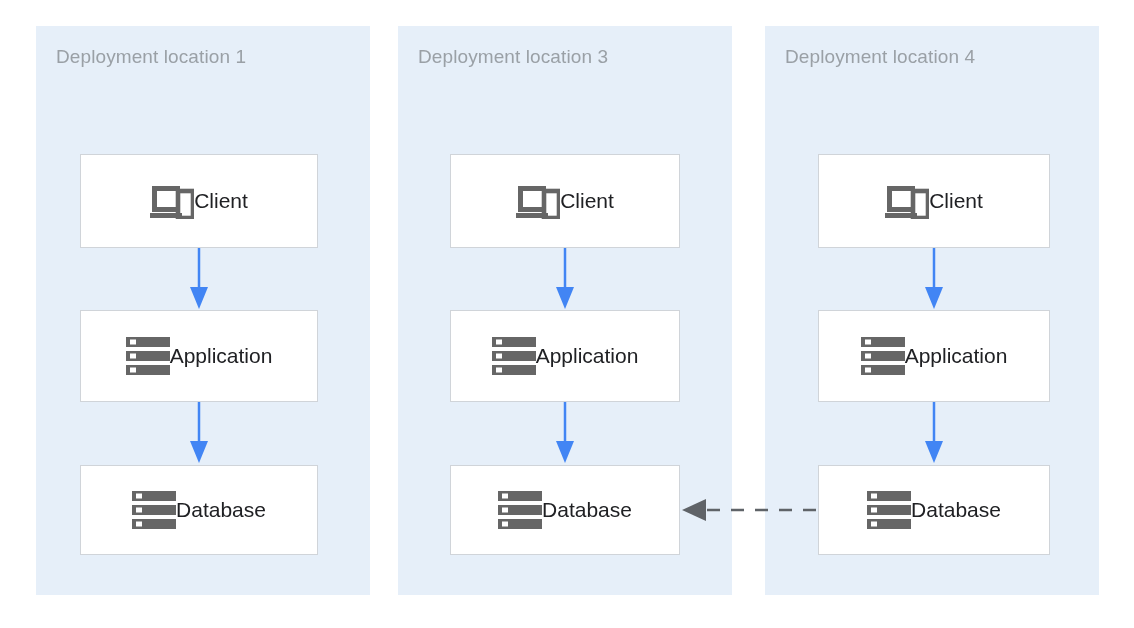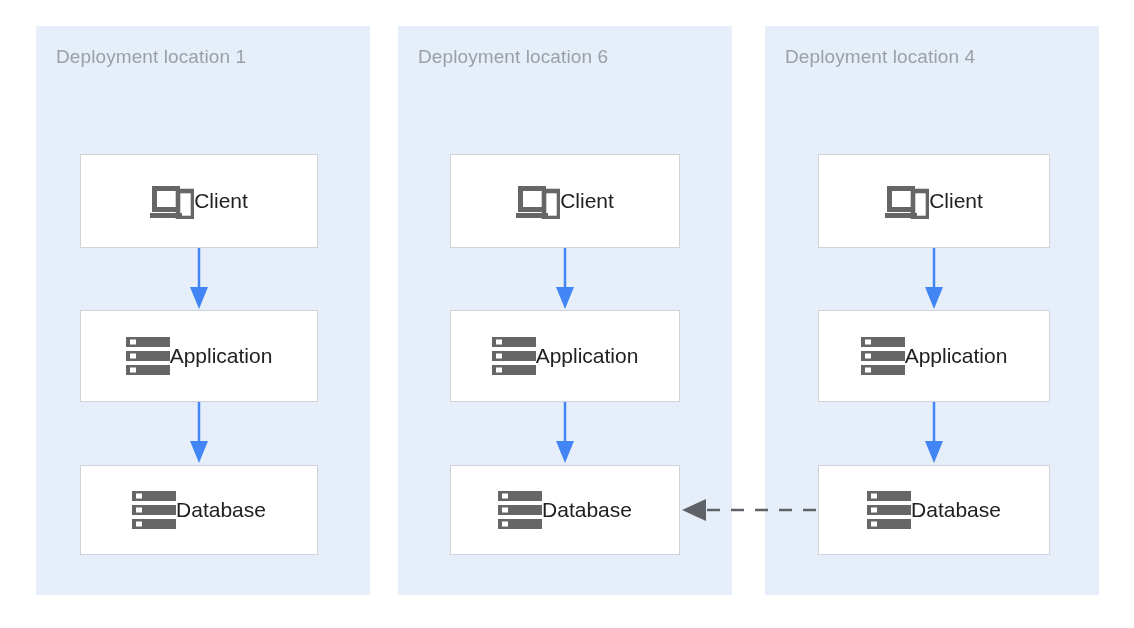--- a/index.html
+++ b/index.html
@@ -80,21 +80,21 @@
 </head>
 <body>
 
 <div id="diagram">
 
   <div class="panel" style="left:36px; top:26px; width:334px; height:569px;">
     <div class="panel-title">Deployment location 1</div>
   </div>
 
   <div class="panel" style="left:398px; top:26px; width:334px; height:569px;">
-    <div class="panel-title">Deployment location 6</div>
+    <div class="panel-title">Deployment location 3</div>
   </div>
 
   <div class="panel" style="left:765px; top:26px; width:334px; height:569px;">
     <div class="panel-title">Deployment location 4</div>
   </div>
 
   <svg class="edge-svg" viewBox="0 0 1134 628" width="1134" height="628">
 
     <g>
       <line x1="199" y1="248" x2="199" y2="294" stroke="#4285F4" stroke-width="2.5"></line>

